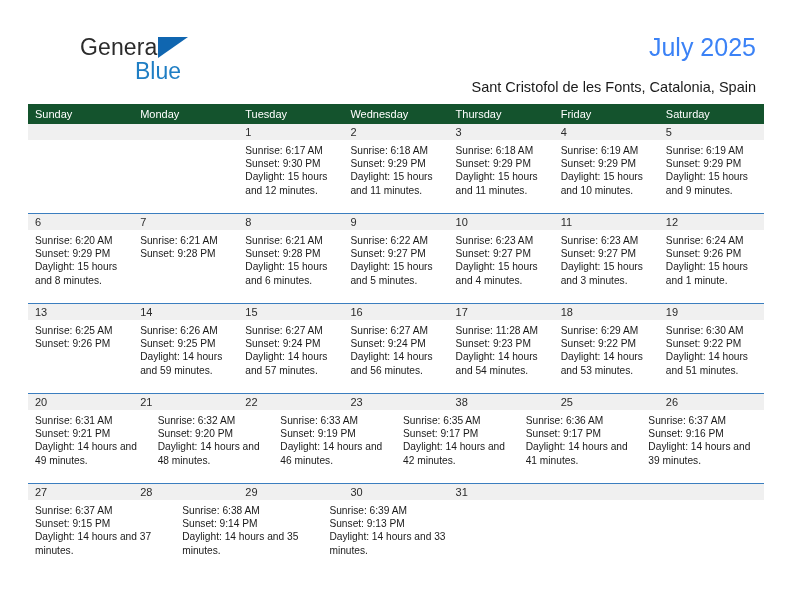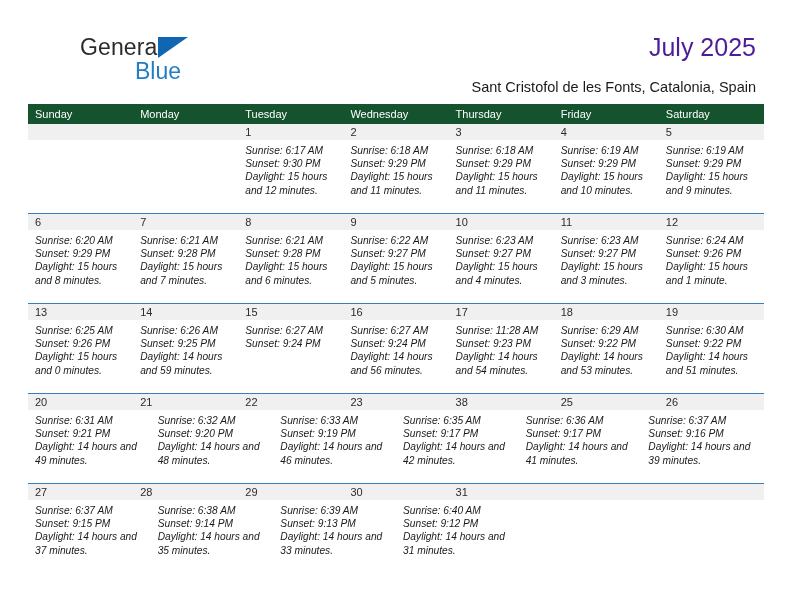--- a/index.html
+++ b/index.html
@@ -61,21 +61,21 @@
     top: 24px;
     font-size: 23px;
     color: #1f7ec4;
     font-family: "Liberation Sans", sans-serif;
   }
   .title {
     position: absolute;
     right: 36px;
     top: 33px;
     font-size: 25px;
-    color: #4c1d95;
+    color: #3b82f6;
     text-align: right;
     white-space: nowrap;
   }
   .subtitle {
     position: absolute;
     right: 36px;
     top: 79px;
     font-size: 14.5px;
     color: #1a1a1a;
     text-align: left;
@@ -133,21 +133,20 @@
     background: #ffffff;
     height: 73px;
   }
   .detail-cell {
     flex: 1 1 0;
     padding: 4px 6px 4px 7px;
     box-sizing: border-box;
     font-size: 10.2px;
     line-height: 13.2px;
     color: #1a1a1a;
-    font-style: italic;
   }
   .detail-cell .line {
     white-space: nowrap;
   }
   .detail-cell .daylight {
     white-space: normal;
   }
   .empty-cell { }
 </style>
 </head>
@@ -233,21 +232,20 @@
       </div>
       <div class="detail-band">
         <div class="detail-cell">
           <div class="line">Sunrise: 6:20 AM</div>
           <div class="line">Sunset: 9:29 PM</div>
           <div class="daylight">Daylight: 15 hours and 8 minutes.</div>
         </div>
         <div class="detail-cell">
           <div class="line">Sunrise: 6:21 AM</div>
           <div class="line">Sunset: 9:28 PM</div>
-          <div class="daylight">Daylight: 15 hours and 7 minutes.</div>
         </div>
         <div class="detail-cell">
           <div class="line">Sunrise: 6:21 AM</div>
           <div class="line">Sunset: 9:28 PM</div>
           <div class="daylight">Daylight: 15 hours and 6 minutes.</div>
         </div>
         <div class="detail-cell">
           <div class="line">Sunrise: 6:22 AM</div>
           <div class="line">Sunset: 9:27 PM</div>
           <div class="daylight">Daylight: 15 hours and 5 minutes.</div>
@@ -277,30 +275,30 @@
         <div class="daynum">15</div>
         <div class="daynum">16</div>
         <div class="daynum">17</div>
         <div class="daynum">18</div>
         <div class="daynum">19</div>
       </div>
       <div class="detail-band">
         <div class="detail-cell">
           <div class="line">Sunrise: 6:25 AM</div>
           <div class="line">Sunset: 9:26 PM</div>
-          <div class="daylight">Daylight: 15 hours and 0 minutes.</div>
         </div>
         <div class="detail-cell">
           <div class="line">Sunrise: 6:26 AM</div>
           <div class="line">Sunset: 9:25 PM</div>
           <div class="daylight">Daylight: 14 hours and 59 minutes.</div>
         </div>
         <div class="detail-cell">
           <div class="line">Sunrise: 6:27 AM</div>
           <div class="line">Sunset: 9:24 PM</div>
+          <div class="daylight">Daylight: 14 hours and 57 minutes.</div>
         </div>
         <div class="detail-cell">
           <div class="line">Sunrise: 6:27 AM</div>
           <div class="line">Sunset: 9:24 PM</div>
           <div class="daylight">Daylight: 14 hours and 56 minutes.</div>
         </div>
         <div class="detail-cell">
           <div class="line">Sunrise: 11:28 AM</div>
           <div class="line">Sunset: 9:23 PM</div>
           <div class="daylight">Daylight: 14 hours and 54 minutes.</div>
@@ -381,24 +379,19 @@
         <div class="detail-cell">
           <div class="line">Sunrise: 6:38 AM</div>
           <div class="line">Sunset: 9:14 PM</div>
           <div class="daylight">Daylight: 14 hours and 35 minutes.</div>
         </div>
         <div class="detail-cell">
           <div class="line">Sunrise: 6:39 AM</div>
           <div class="line">Sunset: 9:13 PM</div>
           <div class="daylight">Daylight: 14 hours and 33 minutes.</div>
         </div>
-        <div class="detail-cell">
-          <div class="line">Sunrise: 6:40 AM</div>
-          <div class="line">Sunset: 9:12 PM</div>
-          <div class="daylight">Daylight: 14 hours and 31 minutes.</div>
-        </div>
         <div class="detail-cell empty-cell"></div>
         <div class="detail-cell empty-cell"></div>
       </div>
     </div>
 
   </div>
 </div>
 
 </body></html>

